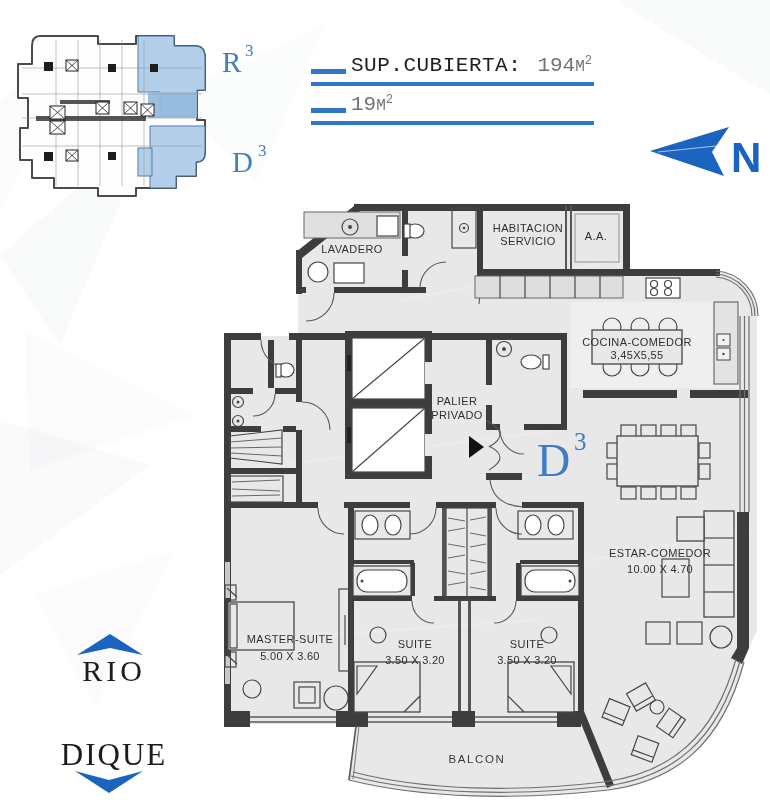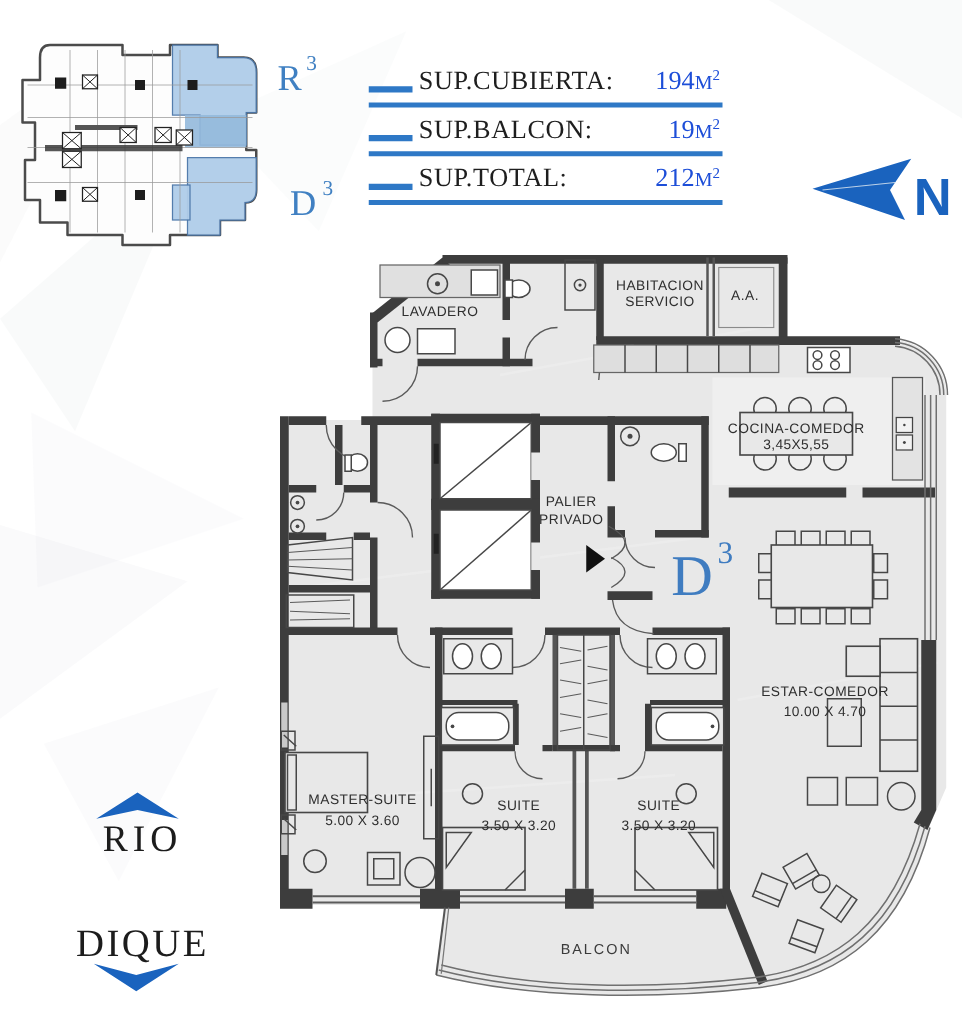--- a/index.html
+++ b/index.html
@@ -26,29 +26,29 @@
   .fxf{fill:#e8e8e8;stroke:#474747;stroke-width:1.3}
   .fxw{fill:#ffffff;stroke:#474747;stroke-width:1.2}
   .door{stroke:#5a5a5a;stroke-width:1.1;fill:none}
   .hatch{stroke:#5a5a5a;stroke-width:.9}
   .kp-outer{fill:#fdfdfd;stroke:#4b4b4b;stroke-width:2;stroke-linejoin:round}
   .kp-line{stroke:#999;stroke-width:.8;opacity:.75}
   .kp-blue{fill:#b0cde9;stroke:#4b77a9;stroke-width:1;opacity:.95}
   .kp-xbox{fill:#fff;stroke:#222;stroke-width:1}
   .kp-xline{stroke:#222;stroke-width:.8}
   
-  .area-table{position:absolute;left:295px;top:47px;width:283px;
-              font-family:Liberation Serif, serif;}
+  .area-table{position:absolute;left:311px;top:47px;width:283px;
+              font-family:Liberation Mono, monospace;}
   .at-row{position:relative;height:39px;display:flex;align-items:flex-end;
           justify-content:space-between;padding:0 2px 5px 40px;
           border-bottom:4px solid #2e78c6;box-sizing:border-box;}
   .at-row::before{content:"";position:absolute;left:0;bottom:8px;width:35px;height:5px;
                   background:#2e78c6;}
   .at-label{font-size:21px;letter-spacing:.5px;color:#1e1e1e;white-space:nowrap;}
-  .at-value{font-size:21px;color:#1d4ed8;white-space:nowrap;}
+  .at-value{font-size:21px;color:#737373;white-space:nowrap;}
   .at-unit{font-size:16px;}
   .at-sup{font-size:12px;position:relative;top:-7px;}
 </style>
 </head>
 <body>
 
 <div class="page">
 <svg width="770" height="811" viewBox="0 0 770 811">
 
   <g fill="#8d95a0">
@@ -479,21 +479,16 @@
     <polygon fill="#1a63be" points="75,771 109,780 143,771 109,793"></polygon>
   </g>
 </svg>
 
 <div class="area-table">
   <div class="at-row">
     <span class="at-label">SUP.CUBIERTA:</span>
     <span class="at-value"><span>194</span><span class="at-unit">M</span><span class="at-sup">2</span></span>
   </div>
   <div class="at-row">
-    <span class="at-label">SUP.BALCON:</span>
     <span class="at-value"><span>19</span><span class="at-unit">M</span><span class="at-sup">2</span></span>
-  </div>
-  <div class="at-row">
-    <span class="at-label">SUP.TOTAL:</span>
-    <span class="at-value"><span>212</span><span class="at-unit">M</span><span class="at-sup">2</span></span>
   </div>
 </div>
 </div>
 
 </body></html>

